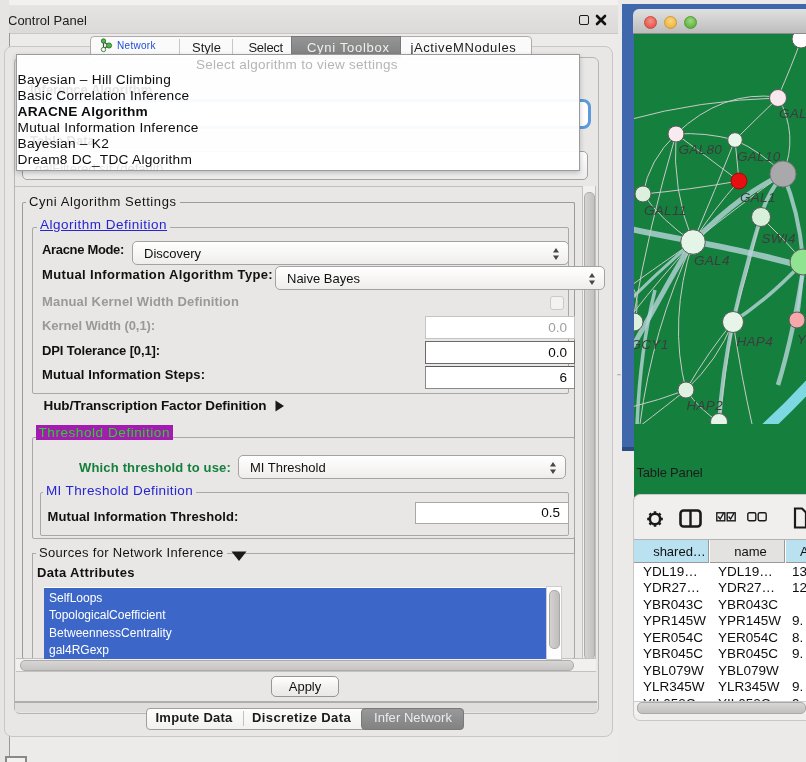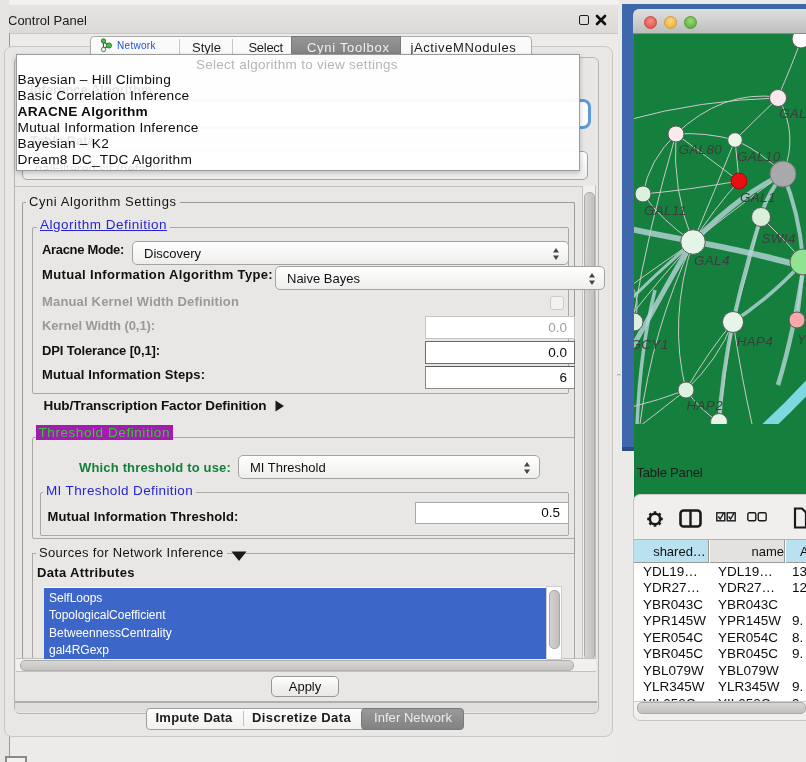--- a/index.html
+++ b/index.html
@@ -92,21 +92,21 @@
 
 <div class="ab bold" style="left:43.5px;top:398px;font-size:13.5px;letter-spacing:-0.1px;color:#111;">Hub/Transcription Factor Definition</div>
 <svg class="ab" style="left:274px;top:400px;" width="11" height="12" viewBox="0 0 11 12">
     <path d="M1.5 0.5 L10 6 L1.5 11.5 Z" fill="#1a1a1a"></path>
   </svg>
 
 <div class="ab" style="left:32px;top:437px;width:541px;height:100px;border:1px solid #aaa8a7;border-radius:2px;"></div>
 <div class="ab" style="left:35.5px;top:424.5px;background:#a21caf;padding:0 3px;font-size:13.5px;letter-spacing:0.57px;color:#2bd12b;">Threshold Definition</div>
 
 <div class="ab bold" style="left:79px;top:459.5px;font-size:13px;letter-spacing:0.17px;color:#15803d;">Which threshold to use:</div>
-<div class="ab combo" style="left:238px;top:454.5px;width:302px;height:24px;">
+<div class="ab combo" style="left:238px;top:454.5px;width:328px;height:24px;">
   <span style="position:absolute;left:11px;top:4px;font-size:13px;color:#111;">MI Threshold</span>
     <svg class="spin" width="8" height="14" viewBox="0 0 8 14">
       <path d="M4 1 L7 5.5 L1 5.5 Z" fill="#464646"></path>
       <path d="M4 13 L7 8.5 L1 8.5 Z" fill="#464646"></path>
     </svg>
 </div>
 
 <div class="ab" style="left:40px;top:492px;width:527px;height:42px;border:1px solid #aaa8a7;border-radius:2px;"></div>
 <div class="ab" style="left:43px;top:482.5px;background:#e9e7e6;padding:0 3px;font-size:13.5px;letter-spacing:0.37px;color:#2525d2;">MI Threshold Definition</div>
 <div class="ab bold" style="left:47.5px;top:509px;font-size:13px;letter-spacing:0.11px;color:#111;">Mutual Information Threshold:</div>
@@ -268,21 +268,21 @@
 <svg class="ab" style="left:747px;top:512px;" width="20" height="11" viewBox="0 0 20 11">
   <rect x="0.8" y="0.8" width="8" height="8" rx="1.5" fill="none" stroke="#1a1a1a" stroke-width="1.4"></rect>
   <rect x="11.2" y="0.8" width="8" height="8" rx="1.5" fill="none" stroke="#1a1a1a" stroke-width="1.4"></rect>
 </svg>
 <svg class="ab" style="left:793px;top:507px;" width="13" height="22" viewBox="0 0 13 22">
   <path d="M2 1.5 L9 1.5 L13 5.5 L13 20.5 L2 20.5 Z" fill="none" stroke="#1a1a1a" stroke-width="2.2"></path>
 </svg>
 
 <div class="ab" style="left:634px;top:539px;width:172px;height:163px;background:#fff;overflow:hidden;border-top:1px solid #b5b3b2;">
   <div style="position:absolute;left:0;top:0;width:75px;height:23px;background:#b9e1ef;border-right:1px solid #9c9a99;border-bottom:1px solid #9c9a99;text-align:center;font-size:13px;color:#111;line-height:23px;padding-left:17px;box-sizing:border-box;">shared…</div>
-  <div style="position:absolute;left:76px;top:0;width:75px;height:23px;background:#e3e2e1;border-right:1px solid #9c9a99;border-bottom:1px solid #9c9a99;text-align:right;font-size:13px;color:#111;line-height:23px;padding-left:7px;box-sizing:border-box;">name</div>
+  <div style="position:absolute;left:76px;top:0;width:75px;height:23px;background:#e3e2e1;border-right:1px solid #9c9a99;border-bottom:1px solid #9c9a99;text-align:center;font-size:13px;color:#111;line-height:23px;padding-left:7px;box-sizing:border-box;">name</div>
   <div style="position:absolute;left:152px;top:0;width:20px;height:23px;background:#b9e1ef;border-bottom:1px solid #9c9a99;font-size:13px;color:#111;line-height:23px;padding-left:14px;box-sizing:border-box;">Av</div>
   <div style="position:absolute;left:9px;top:24px;font-size:13.5px;color:#0e0e0e;line-height:16.45px;white-space:pre;">YDL19…
 YDR27…
 YBR043C
 YPR145W
 YER054C
 YBR045C
 YBL079W
 YLR345W
 YIL052C</div>

